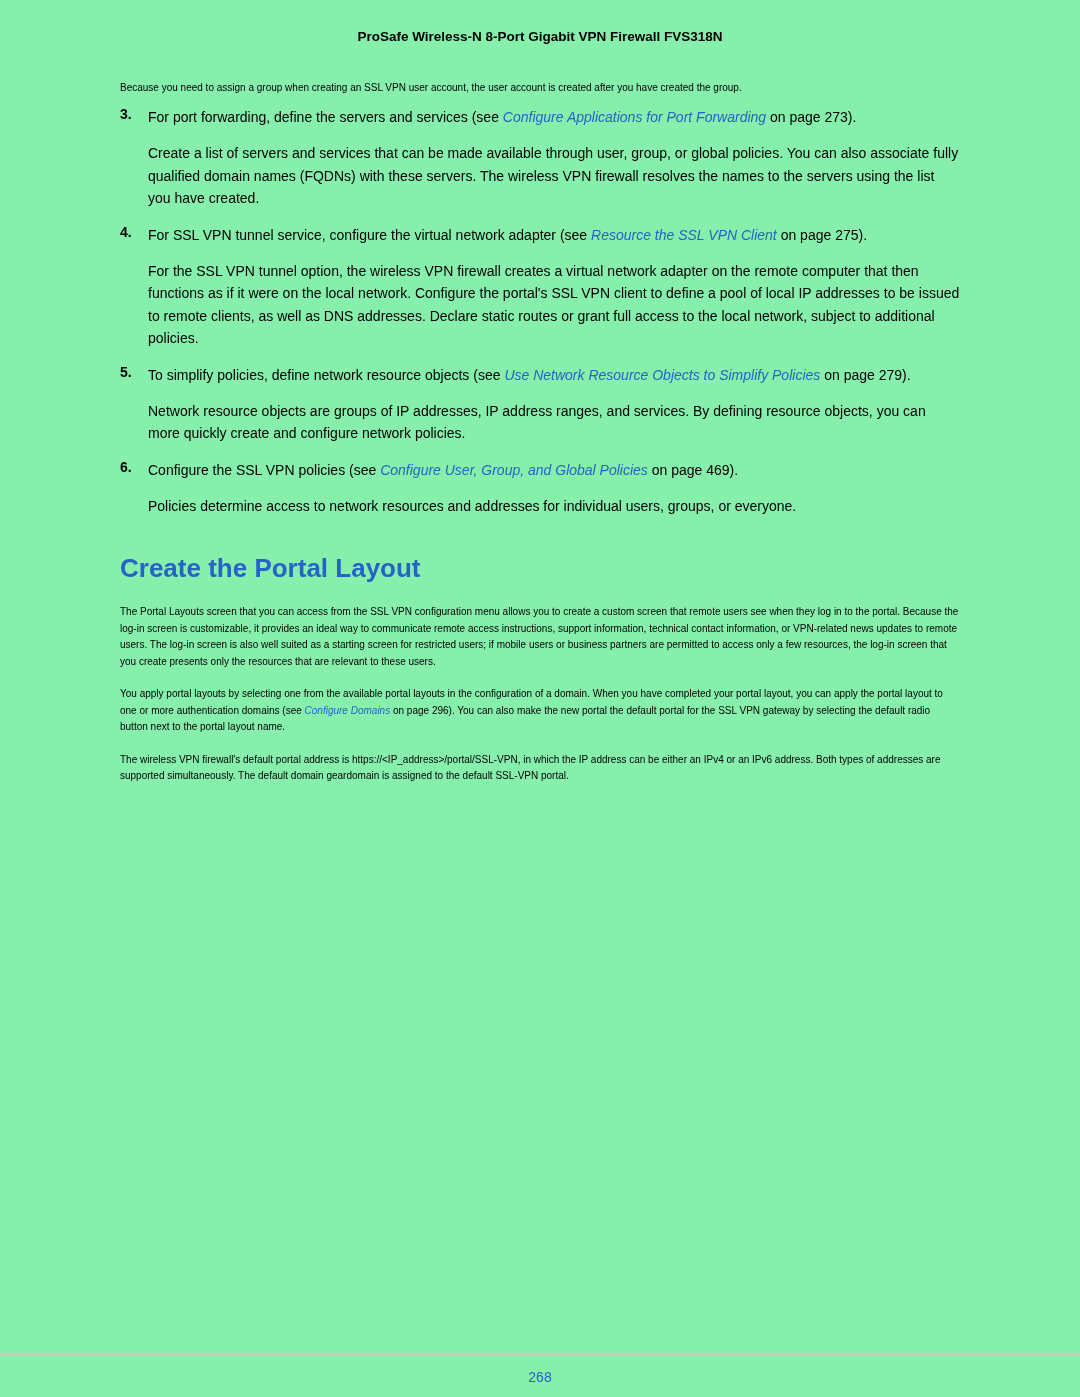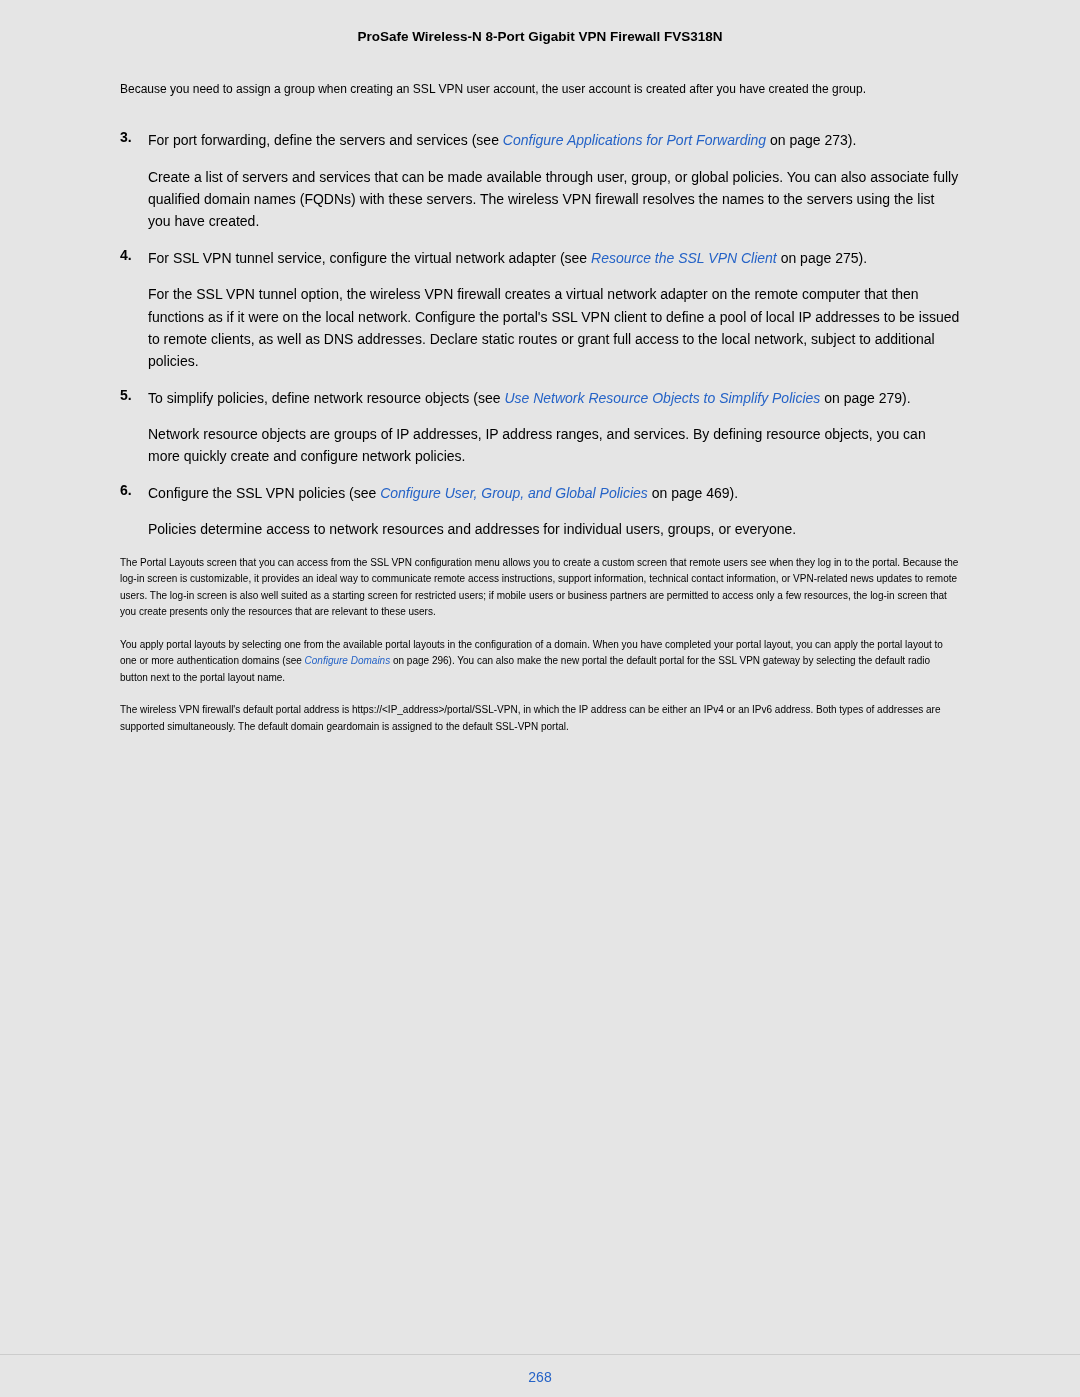--- a/index.html
+++ b/index.html
@@ -14,21 +14,21 @@
       font-size: 14px;
       color: #000000;
       width: 1080px;
       min-height: 1397px;
       position: relative;
     }
 
     .page-container {
       width: 1080px;
       min-height: 1397px;
-      background: #e5e5e5;
+      background: #86efac;
       display: flex;
       flex-direction: column;
       padding: 0;
     }
 
     .header {
       text-align: center;
       padding: 28px 120px 18px 120px;
       border-bottom: none;
     }
@@ -38,24 +38,24 @@
       font-weight: bold;
       color: #000000;
     }
 
     .content-area {
       flex: 1;
       padding: 0px 120px 30px 120px;
     }
 
     .intro-paragraph {
-      font-size: 12px;
+      font-size: 10px;
       line-height: 1.6;
       color: #000000;
-      margin-bottom: 30px;
+      margin-bottom: 10px;
       margin-top: 18px;
     }
 
     .numbered-item {
       display: flex;
       margin-bottom: 14px;
       align-items: flex-start;
     }
 
     .numbered-item-number {
@@ -173,20 +173,21 @@
     <div class="numbered-item">
       <span class="numbered-item-number">6.</span>
       <div class="numbered-item-content">
         <p>
           <span>Configure the SSL VPN policies (see </span><a class="link-text" href="#">Configure User, Group, and Global Policies</a><span> on page 469).</span>
         </p>
       </div>
     </div>
     <p class="sub-paragraph">Policies determine access to network resources and addresses for individual users, groups, or everyone.</p>
 
+    <h2 class="section-heading">Create the Portal Layout</h2>
 
     <p class="section-body-paragraph">The Portal Layouts screen that you can access from the SSL VPN configuration menu allows you to create a custom screen that remote users see when they log in to the portal. Because the log-in screen is customizable, it provides an ideal way to communicate remote access instructions, support information, technical contact information, or VPN-related news updates to remote users. The log-in screen is also well suited as a starting screen for restricted users; if mobile users or business partners are permitted to access only a few resources, the log-in screen that you create presents only the resources that are relevant to these users.</p>
 
     <p class="section-body-paragraph">
       <span>You apply portal layouts by selecting one from the available portal layouts in the configuration of a domain. When you have completed your portal layout, you can apply the portal layout to one or more authentication domains (see </span><a class="link-text" href="#">Configure Domains</a><span> on page 296). You can also make the new portal the default portal for the SSL VPN gateway by selecting the default radio button next to the portal layout name.</span>
     </p>
 
     <p class="section-body-paragraph">The wireless VPN firewall's default portal address is https://&lt;IP_address&gt;/portal/SSL-VPN, in which the IP address can be either an IPv4 or an IPv6 address. Both types of addresses are supported simultaneously. The default domain geardomain is assigned to the default SSL-VPN portal.</p>
 
   </div>

